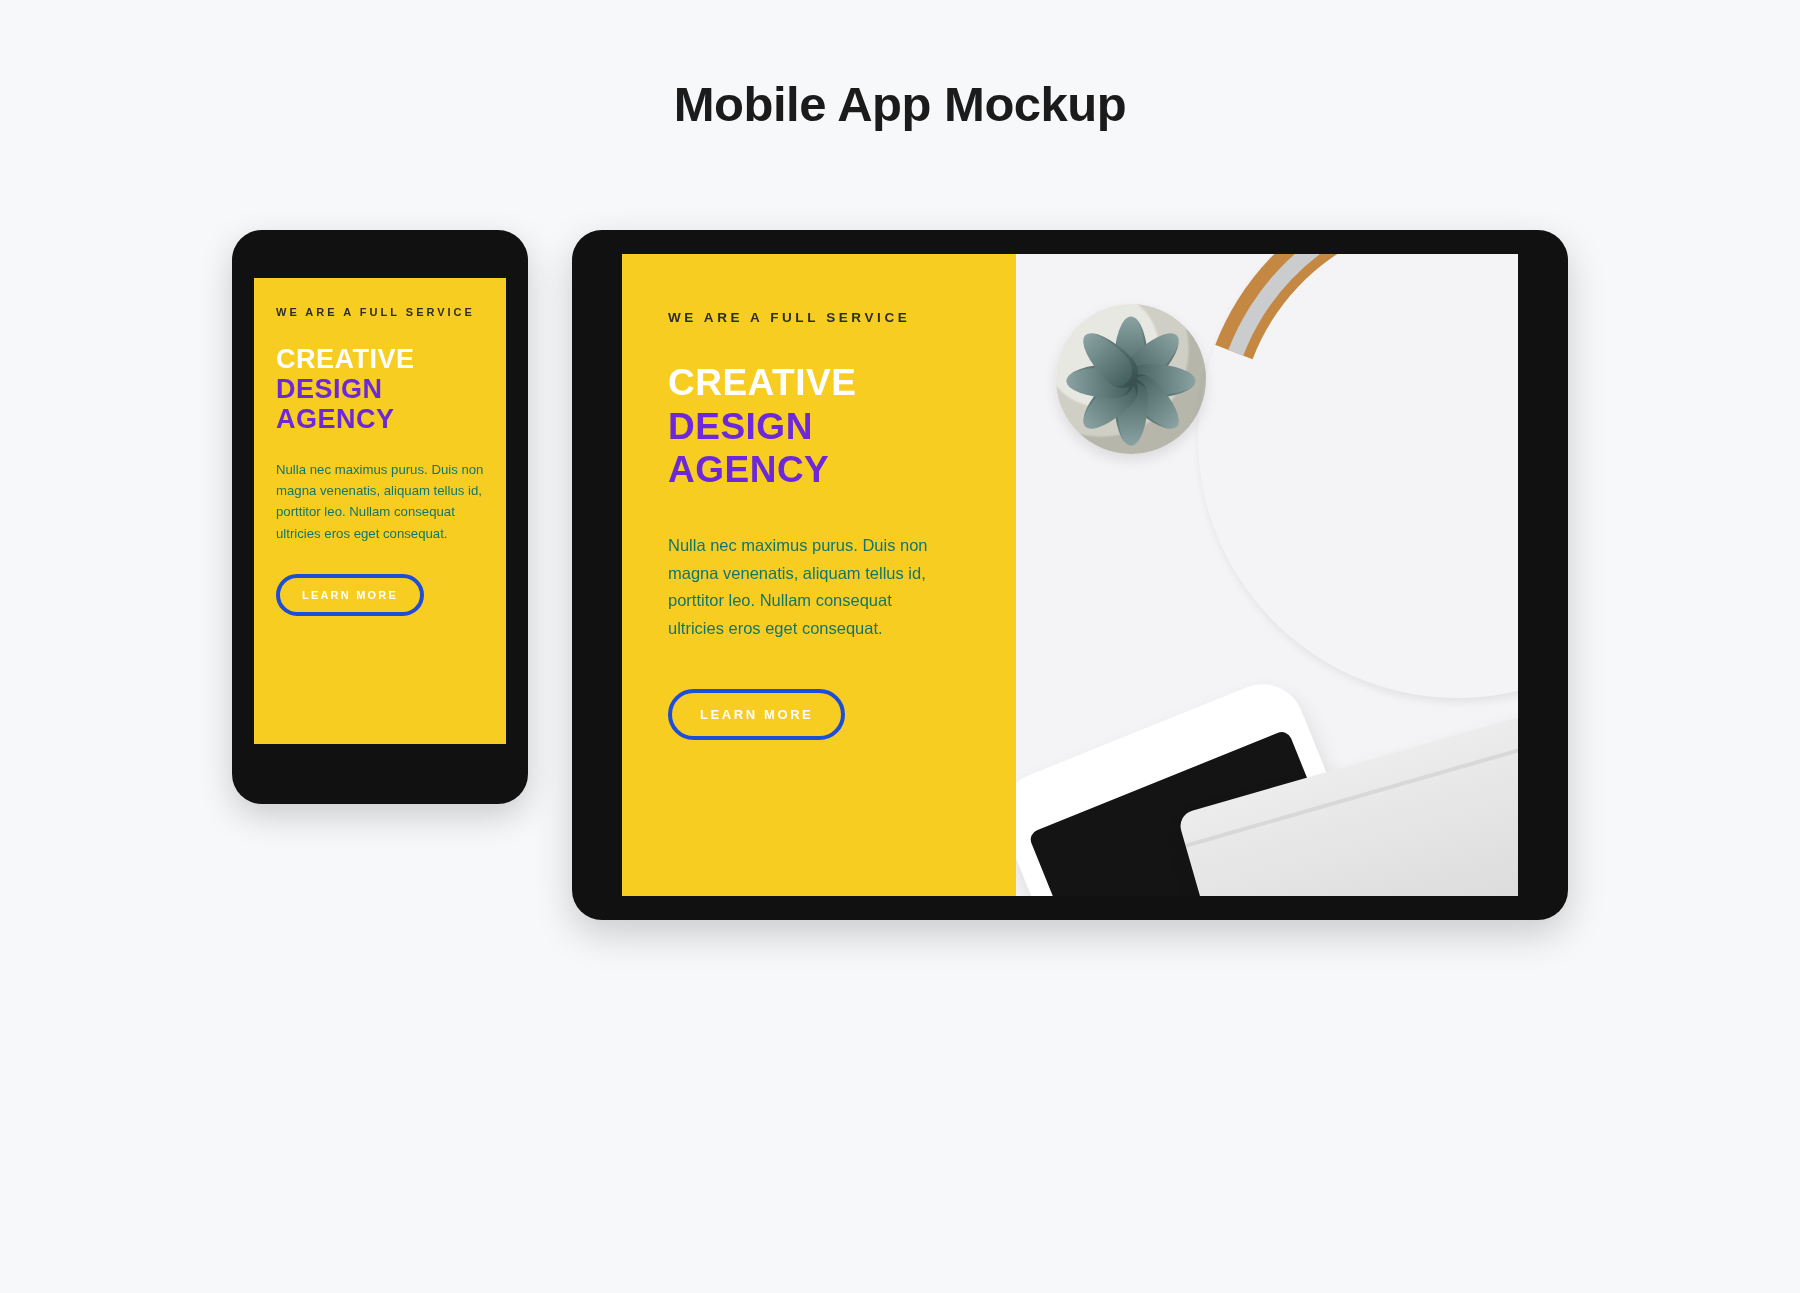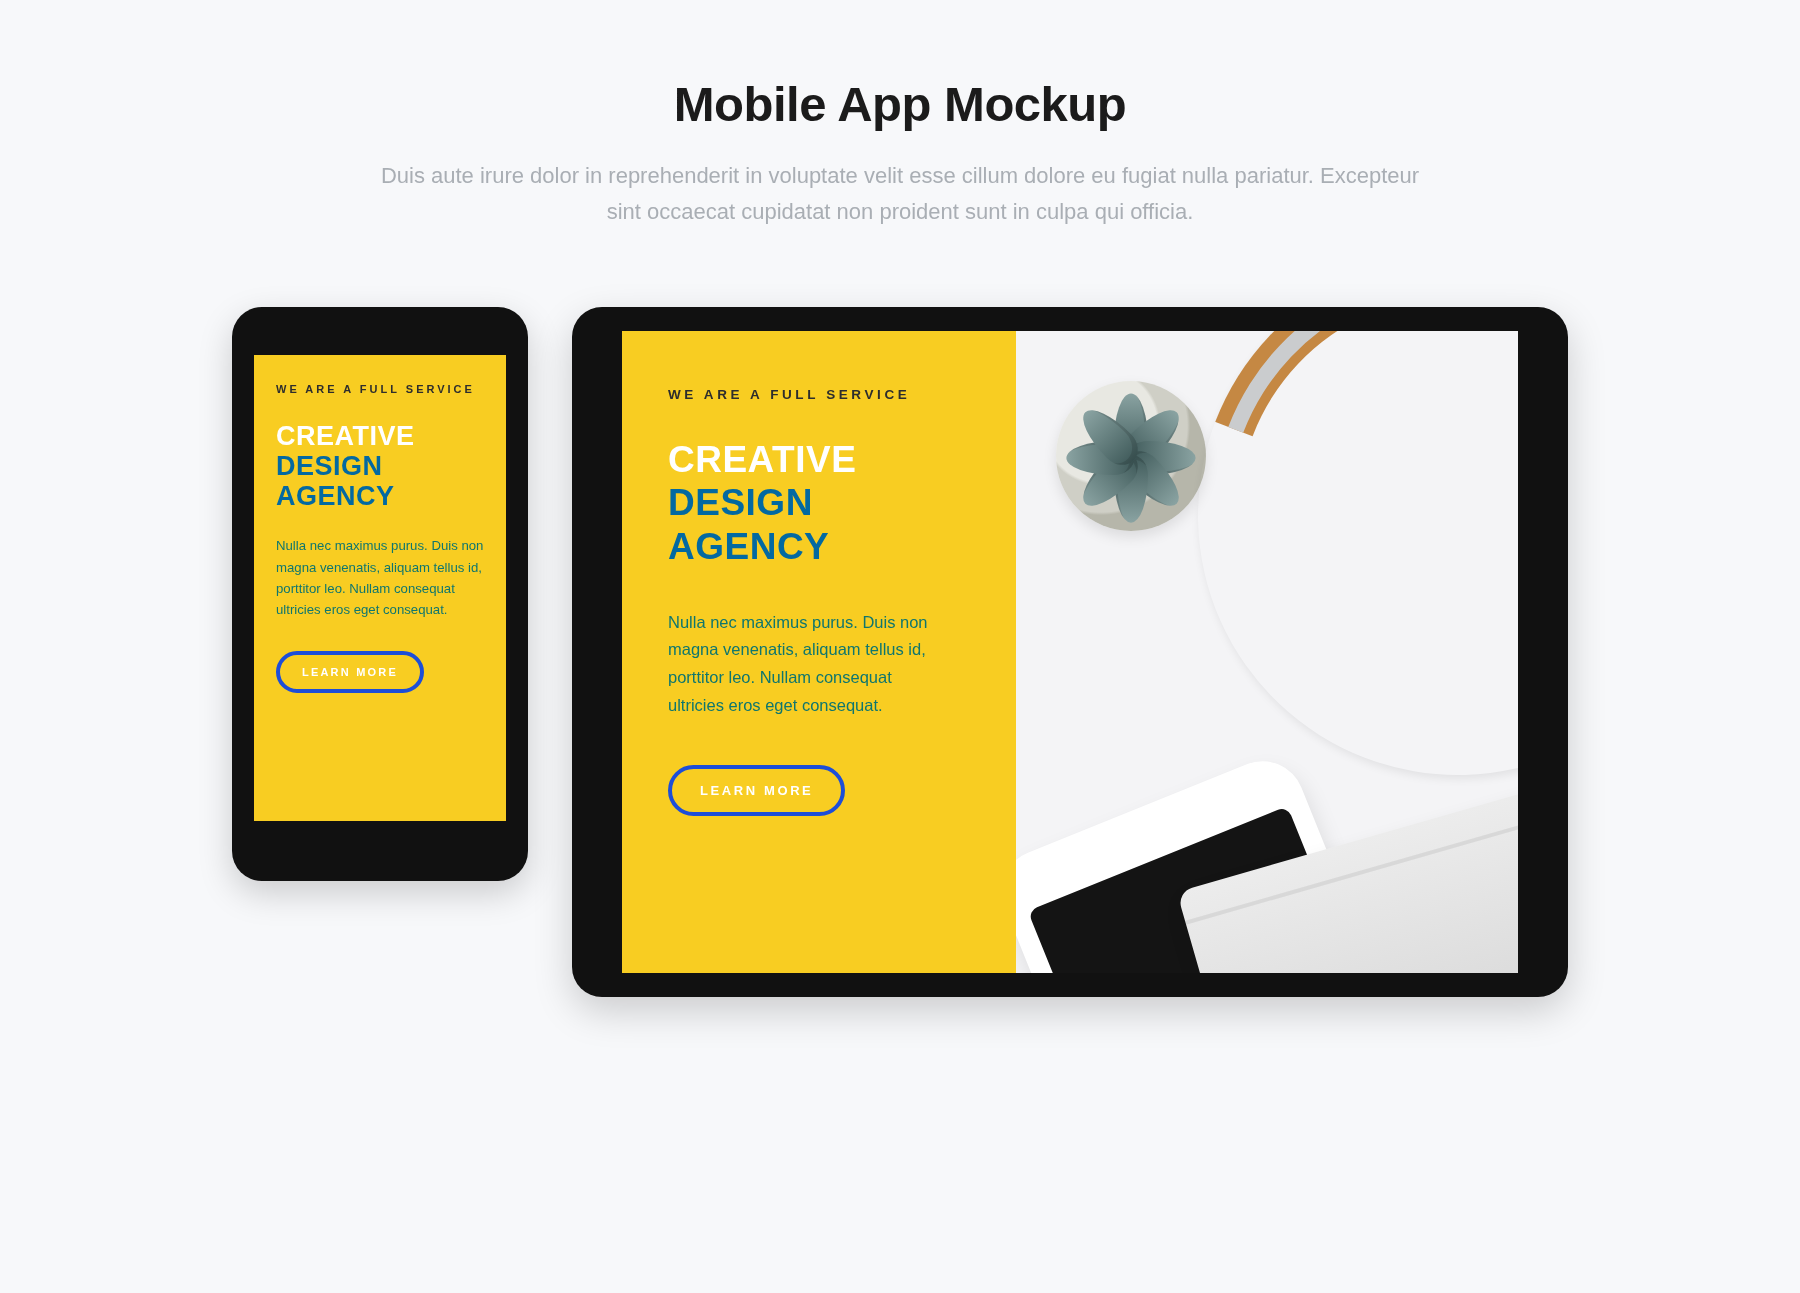--- a/index.html
+++ b/index.html
@@ -10,21 +10,21 @@
     font-family: "Segoe UI", "Helvetica Neue", Arial, sans-serif;
     overflow: hidden;
   }
   .page {
     width: 100%;
     height: 100%;
     padding-top: 76px;
   }
   .header {
     text-align: center;
-    margin-bottom: 68px;
+    margin-bottom: 90px;
   }
   .header h1 {
     font-size: 49px;
     font-weight: 800;
     color: #1b1b1b;
     letter-spacing: -0.5px;
     margin-bottom: 26px;
   }
   .header p {
     font-size: 22px;
@@ -102,21 +102,21 @@
   .hero-title { margin-bottom: 24px; }
   .tablet .hero-title { margin-bottom: 40px; }
   .hero-title .line {
     display: block;
     font-weight: 800;
     font-size: 27px;
     line-height: 1.12;
     letter-spacing: 0.5px;
   }
   .hero-title .line.white { color: #fff; }
-  .hero-title .line.dark  { color: #0369a1; }
+  .hero-title .line.dark  { color: #6d28d9; }
   .tablet .hero-title .line { font-size: 37px; line-height: 1.18; }
   .body-text {
     font-size: 13.2px;
     line-height: 1.62;
     color: #0f766e;
     margin-bottom: 30px;
   }
   .tablet .body-text {
     font-size: 16.5px;
     line-height: 1.68;
@@ -251,21 +251,20 @@
     background: rgba(0,0,0,0.07);
   }
 </style>
 </head>
 <body>
 
 <div class="page">
 
   <div class="header">
     <h1>Mobile App Mockup</h1>
-    <p>Duis aute irure dolor in reprehenderit in voluptate velit esse cillum dolore eu fugiat nulla pariatur. Excepteur sint occaecat cupidatat non proident sunt in culpa qui officia.</p>
   </div>
 
   <div class="devices">
 
     <div class="phone">
       <div class="phone-screen">
         <div class="eyebrow">WE ARE A FULL SERVICE</div>
         <div class="hero-title">
           <span class="line white">CREATIVE</span>
           <span class="line dark">DESIGN</span>

